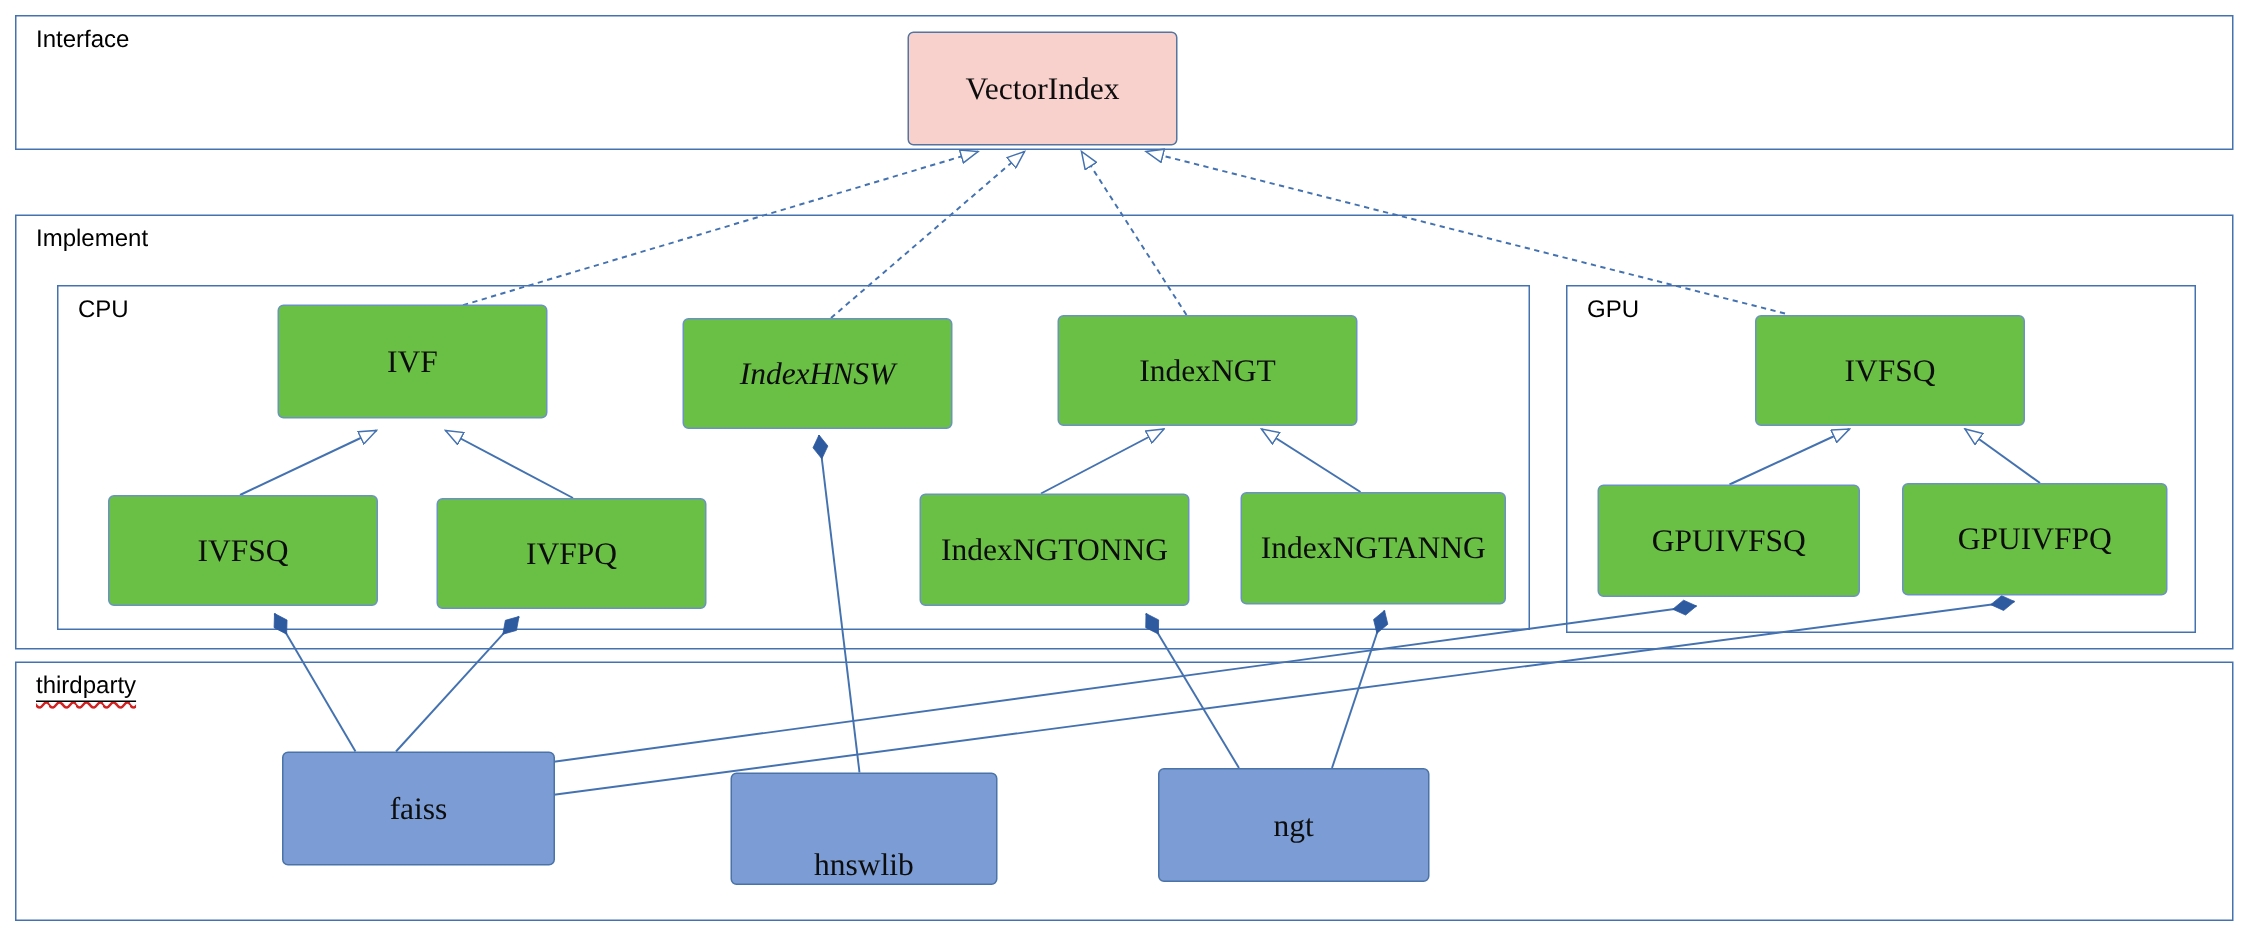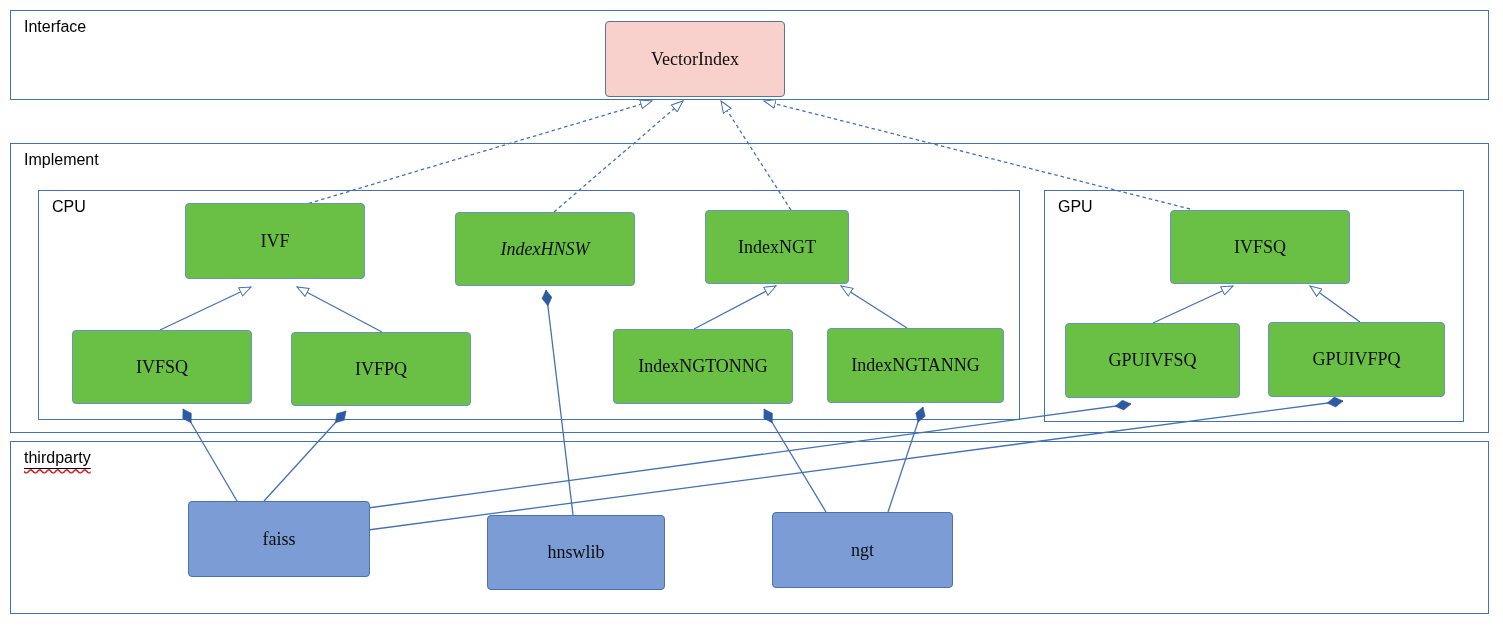--- a/index.html
+++ b/index.html
@@ -14,21 +14,21 @@
   .section{position:absolute;border:1.5px solid var(--section-border);background:transparent;box-sizing:border-box;}
   .section-label{position:absolute;left:13px;top:7px;font-size:16px;color:#000;white-space:nowrap;}
   .misspelled{text-decoration-line:underline;text-decoration-style:wavy;
               text-decoration-color:var(--spellcheck);text-underline-offset:5px;}
   .plain-underline{text-decoration:underline;text-decoration-color:#000;}
   .edges{position:absolute;left:0;top:0;width:1503px;height:628px;}
   .edge{stroke:var(--line);stroke-width:1.3;fill:none;}
   .edge.realization{stroke-dasharray:3.5 3;}
   .node{position:absolute;box-sizing:border-box;border-radius:4px;
         display:flex;align-items:center;justify-content:center;
-        font-family:"Liberation Serif","DejaVu Serif",serif;font-size:18px;color:#0d0d0d;}
+        font-family:"Liberation Serif","DejaVu Serif",serif;font-size:21px;color:#0d0d0d;}
   .node.interface{background:var(--interface-fill);border:1.5px solid var(--interface-border);}
   .node.impl{background:var(--impl-fill);border:1.5px solid var(--impl-border);}
   .node.lib{background:var(--lib-fill);border:1.5px solid var(--lib-border);}
 </style>
 </head>
 <body>
 
 <div class="canvas">
 
   <div class="section" style="left:10px;top:10px;width:1479px;height:90px;">
@@ -84,21 +84,21 @@
   </div>
 
   <div class="node impl" style="left:185px;top:203px;width:180px;height:76px;">
     <span>IVF</span>
   </div>
 
   <div class="node impl" style="left:455px;top:212px;width:180px;height:74px;font-style:italic;">
     <span>IndexHNSW</span>
   </div>
 
-  <div class="node impl" style="left:705px;top:210px;width:144px;height:74px;">
+  <div class="node impl" style="left:705px;top:210px;width:200px;height:74px;">
     <span>IndexNGT</span>
   </div>
 
   <div class="node impl" style="left:1170px;top:210px;width:180px;height:74px;">
     <span>IVFSQ</span>
   </div>
 
   <div class="node impl" style="left:72px;top:330px;width:180px;height:74px;">
     <span>IVFSQ</span>
   </div>
@@ -120,21 +120,21 @@
   </div>
 
   <div class="node lib" style="left:188px;top:501px;width:182px;height:76px;">
     <span>faiss</span>
   </div>
 
   <div class="node impl" style="left:1268px;top:322px;width:177px;height:75px;">
     <span>GPUIVFPQ</span>
   </div>
 
-  <div class="node lib" style="left:487px;top:515px;width:178px;height:75px;">
+  <div class="node lib" style="left:487px;top:515px;width:178px;height:75px;align-items:flex-end;">
     <span>hnswlib</span>
   </div>
 
   <div class="node lib" style="left:772px;top:512px;width:181px;height:76px;justify-content:center;">
     <span>ngt</span>
   </div>
 
 </div>
 
 </body></html>

